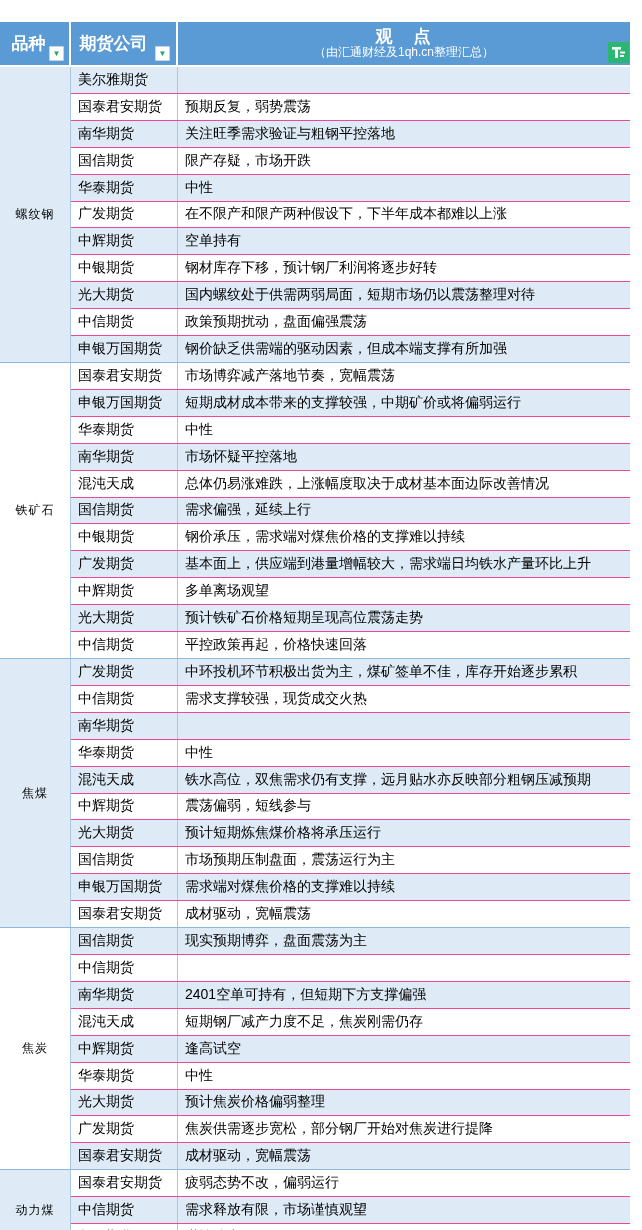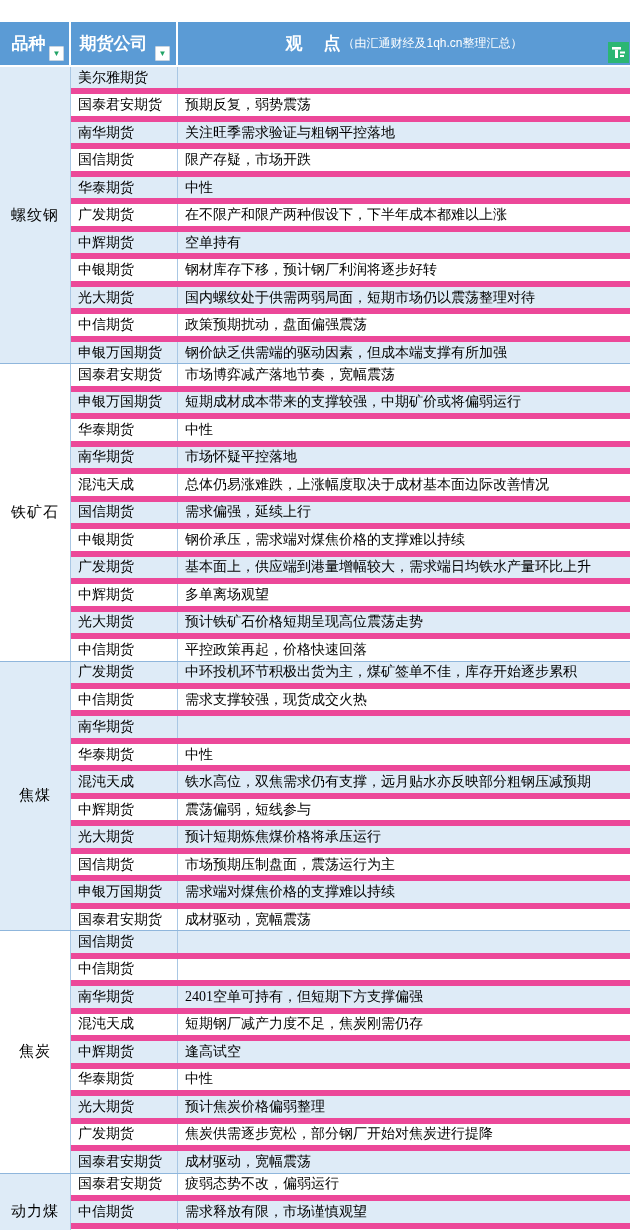--- a/index.html
+++ b/index.html
@@ -12,21 +12,21 @@
   .header {
     height:45px; background:#5B9BD5; display:flex;
     border-bottom:2px solid #FFFFFF;
   }
   .hcell {
     position:relative; color:#fff; font-weight:bold;
     display:flex; align-items:center; justify-content:center;
   }
   .hc1 { width:71px; border-right:2px solid #FFFFFF; font-size:17px; padding-right:12px; }
   .hc2 { width:107px; border-right:2px solid #FFFFFF; font-size:17px; padding-right:20px; }
-  .hc3 { flex:1; line-height:1.15; }
+  .hc3 { flex:1; flex-direction:column; line-height:1.15; }
   .hc3 .title { font-size:17px; letter-spacing:2px; }
   .hc3 .subtitle { font-size:12px; font-weight:normal; }
   .filter-btn {
     position:absolute; bottom:4px; width:15px; height:15px;
     background:#fff; border:1px solid #c8d4e0; border-radius:1px;
     display:flex; align-items:center; justify-content:center;
     font-size:8px; line-height:1; color:#21A366; cursor:pointer; padding:0;
   }
   .fb1 { right:5px; }
   .fb2 { right:6px; }
@@ -35,25 +35,25 @@
     background:#2BB673; display:flex; align-items:center; justify-content:center;
     cursor:pointer;
   }
   
   .tbody { height:1183px; display:flex; flex-direction:column; }
   .section { display:flex; border-bottom:1px solid #8FB6DC; }
   .section:last-child { border-bottom:none; }
   .cat-cell {
     width:71px; border-right:1px solid #A9C7E4;
     display:flex; align-items:center; justify-content:center;
-    font-size:15px; letter-spacing:1px;
+    font-size:12px; letter-spacing:1px;
   }
   .rows { flex:1; display:flex; flex-direction:column; }
   .row { flex:1; display:flex; }
-  .row:not(:last-child) { border-bottom:6px solid #ec4899;font-family:Liberation Serif, serif; }
+  .row:not(:last-child) { border-bottom:1px solid #ec4899; }
   .company-cell {
     width:107px; border-right:1px solid #A9C7E4;
     display:flex; align-items:center; padding-left:7px;
     font-size:14px; white-space:nowrap; overflow:hidden;
   }
   .opinion-cell {
     flex:1; display:flex; align-items:center; padding-left:7px;
     font-size:14px; white-space:nowrap; overflow:hidden;
   }
   .bg-alt { background:#DEEBF7; }
@@ -227,20 +227,21 @@
             <div class="company-cell">国泰君安期货</div>
             <div class="opinion-cell">成材驱动，宽幅震荡</div>
           </div>
         </div>
       </div>
       <div class="section" style="flex-grow: 9;">
         <div class="cat-cell bg-plain">焦炭</div>
         <div class="rows">
           <div class="row bg-alt">
             <div class="company-cell">国信期货</div>
+            <div class="opinion-cell">现实预期博弈，盘面震荡为主</div>
           </div>
           <div class="row bg-plain">
             <div class="company-cell">中信期货</div>
           </div>
           <div class="row bg-alt">
             <div class="company-cell">南华期货</div>
             <div class="opinion-cell">2401空单可持有，但短期下方支撑偏强</div>
           </div>
           <div class="row bg-plain">
             <div class="company-cell">混沌天成</div>

